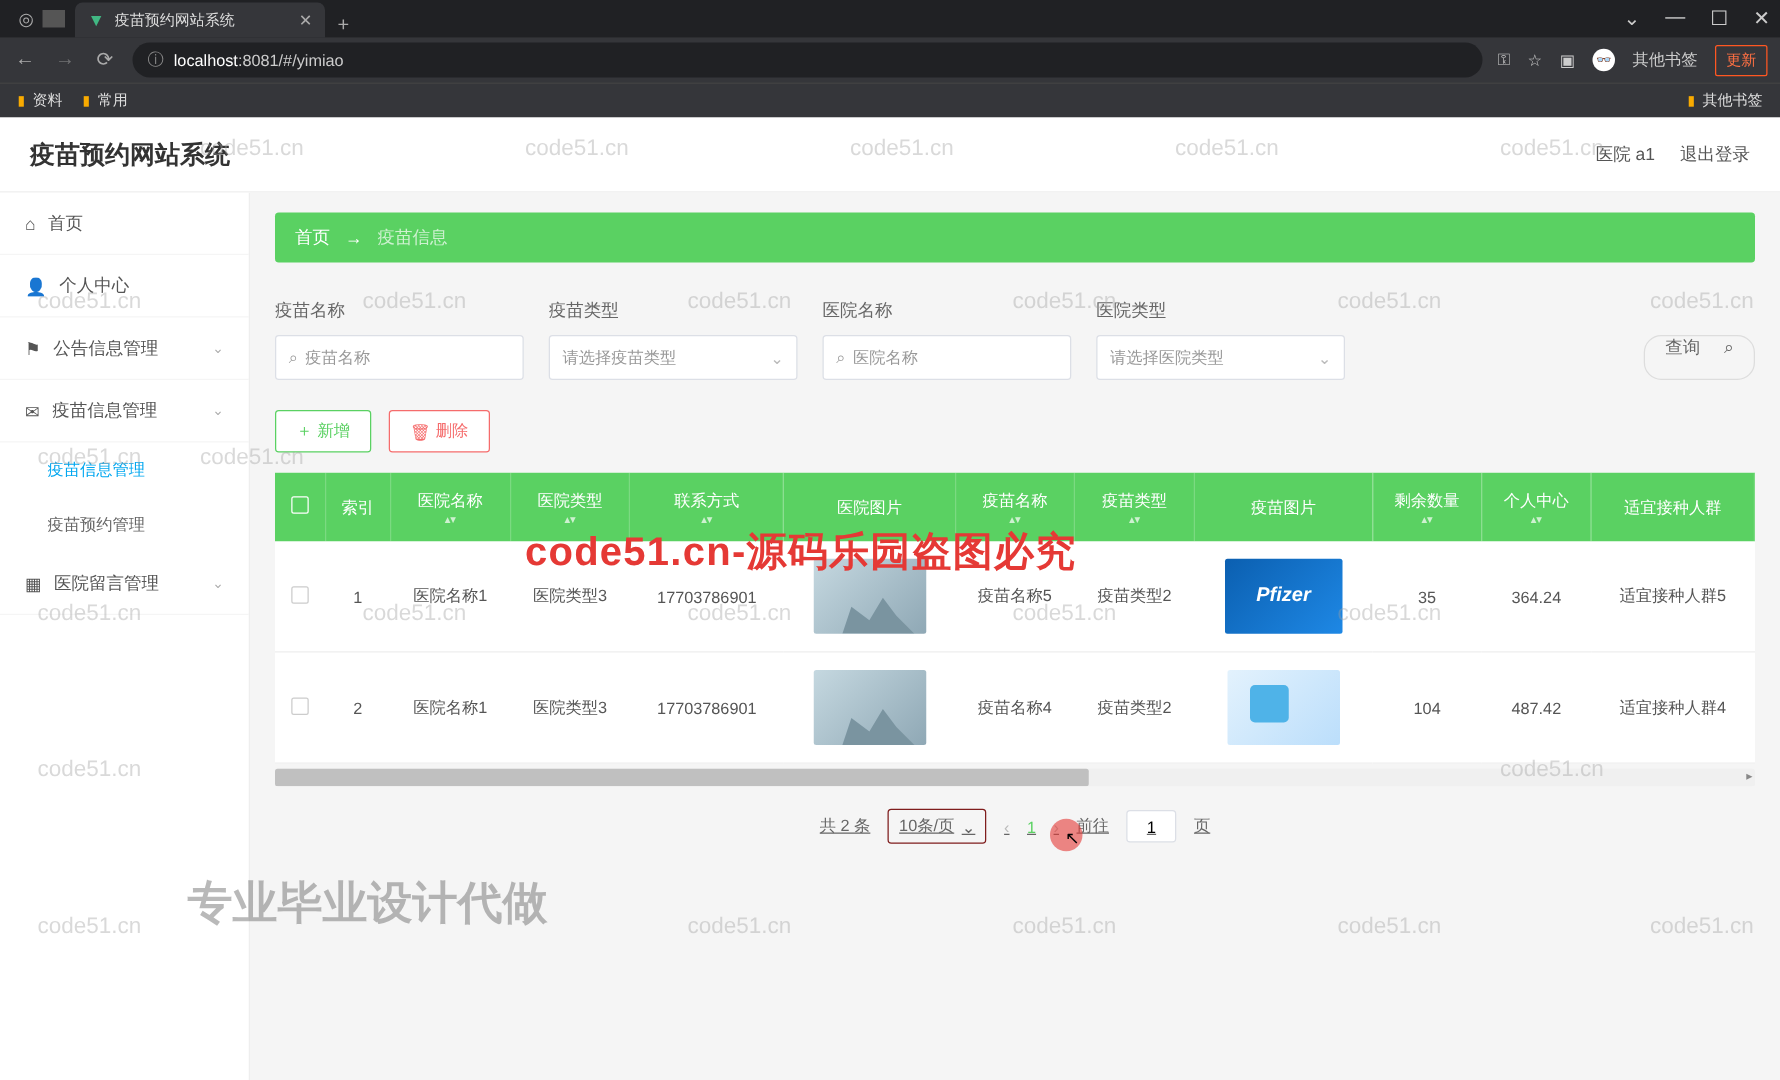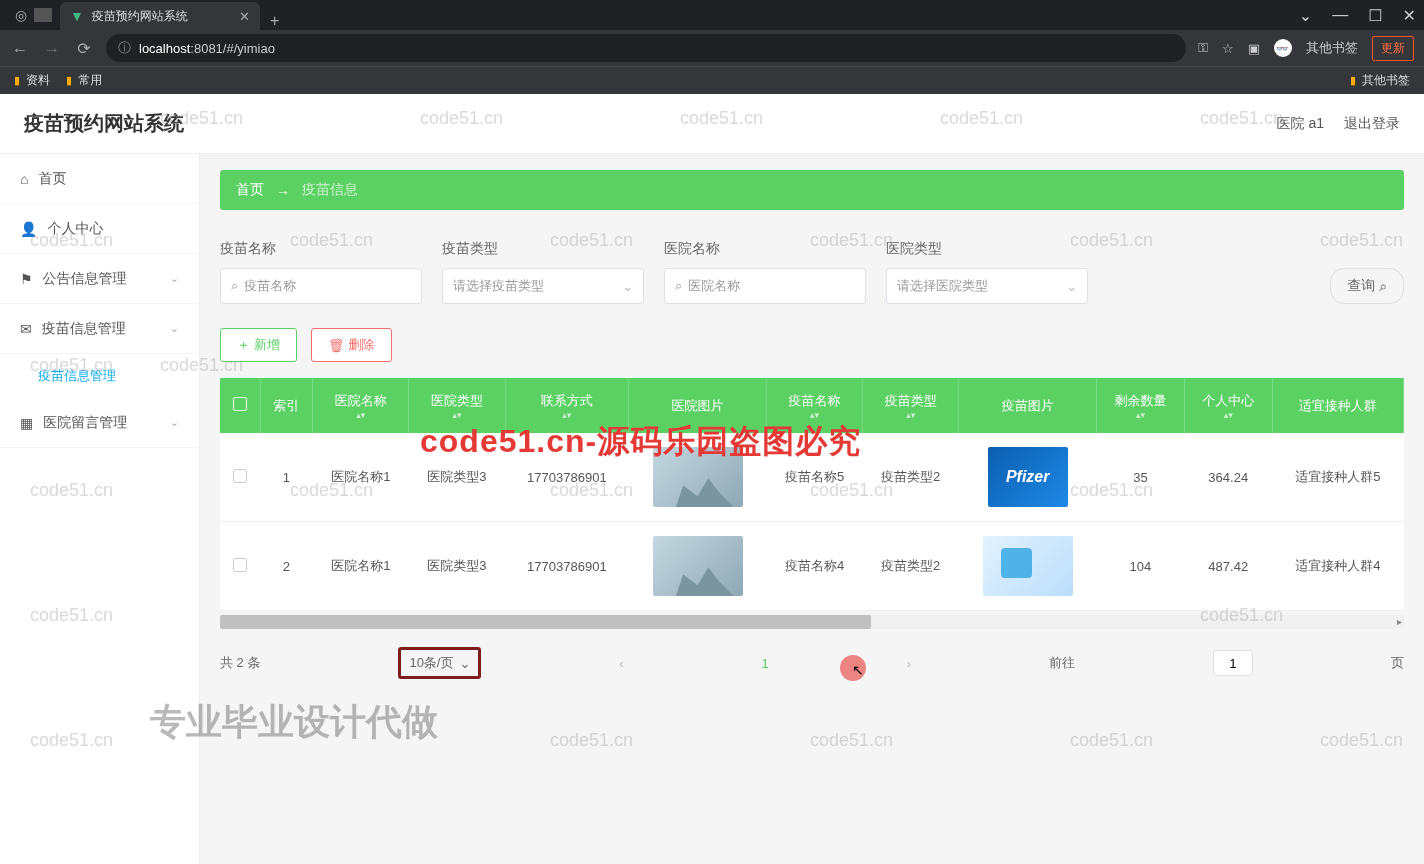--- a/index.html
+++ b/index.html
@@ -49,46 +49,46 @@
 .content { flex: 1; padding: 16px 20px; overflow: hidden; display: flex; flex-direction: column; }
 .breadcrumb { background: #5ad162; color: #fff; height: 40px; display: flex; align-items: center; padding: 0 16px; font-size: 14px; gap: 12px; border-radius: 3px; }
 .breadcrumb .home-link { color: #fff; }
 .breadcrumb .current { color: rgba(255,255,255,0.7); }
 
 .filters { display: flex; gap: 20px; margin-top: 30px; align-items: flex-end; }
 .filter { flex: 1; max-width: 210px; }
 .filter-label { color: #666; font-size: 14px; margin-bottom: 10px; }
 .filter-input { width: 100%; height: 36px; border: 1px solid #dcdfe6; border-radius: 3px; padding: 0 10px; font-size: 13px; color: #999; background: #fff; display: flex; align-items: center; gap: 6px; }
 .filter-input .caret { margin-left: auto; color: #bbb; }
-.search-btn { height: 36px; padding: 0 16px; background: #f5f5f5; border: 1px solid #ddd; border-radius: 14px; color: #666; font-size: 14px; display: flex; align-items: center; gap: 4px; }
+.search-btn { height: 36px; padding: 0 16px; background: #f5f5f5; border: 1px solid #ddd; border-radius: 14px; color: #666; font-size: 14px; display: flex; gap: 19px; }
 
 .action-bar { display: flex; gap: 14px; margin-top: 24px; }
 .btn-add { height: 34px; padding: 0 16px; border: 1px solid #5ad162; color: #5ad162; background: #fff; border-radius: 3px; font-size: 13px; display: flex; align-items: center; gap: 4px; }
 .btn-del { height: 34px; padding: 0 16px; border: 1px solid #f56c6c; color: #f56c6c; background: #fff; border-radius: 3px; font-size: 13px; display: flex; align-items: center; gap: 4px; }
 
 .table-wrap { margin-top: 16px; overflow-x: auto; }
 .data-table { width: 100%; border-collapse: collapse; background: #fff; }
 .data-table thead { background: #5ad162; color: #fff; }
 .data-table th { padding: 14px 6px; font-size: 13px; font-weight: normal; text-align: center; border-right: 1px solid rgba(255,255,255,0.2); }
 .data-table th .sorter { display: block; font-size: 9px; line-height: 7px; margin-top: 2px; opacity: 0.7; }
 .data-table td { padding: 14px 6px; text-align: center; font-size: 13px; color: #555; border-bottom: 1px solid #eee; }
 .checkbox { width: 14px; height: 14px; border: 1px solid #ccc; display: inline-block; border-radius: 2px; background: #fff; }
 .thead-checkbox { width: 14px; height: 14px; border: 1px solid #fff; display: inline-block; border-radius: 2px; }
 .img-placeholder { width: 90px; height: 60px; background: linear-gradient(135deg,#c5d8e0,#8fa8b5); margin: 0 auto; border-radius: 2px; position: relative; overflow: hidden; }
 .img-placeholder::after { content: ""; position: absolute; bottom: 0; left: 10%; width: 80%; height: 60%; background: #7a94a0; clip-path: polygon(20% 100%,30% 40%,50% 70%,65% 20%,80% 60%,100% 100%,0 100%); }
-.img-vaccine { width: 80px; height: 60px; background: linear-gradient(135deg,#0b5fb0,#1e88e5); margin: 0 auto; border-radius: 2px; display: flex; align-items: center; justify-content: center; color: #fff; font-style: italic; font-weight: bold; font-size: 16px; }
+.img-vaccine { width: 94px; height: 60px; background: linear-gradient(135deg,#0b5fb0,#1e88e5); margin: 0 auto; border-radius: 2px; display: flex; align-items: center; justify-content: center; color: #fff; font-style: italic; font-weight: bold; font-size: 16px; }
 .img-vaccine2 { width: 90px; height: 60px; background: linear-gradient(135deg,#e3f2fd,#bbdefb); margin: 0 auto; border-radius: 2px; position: relative; }
 .img-vaccine2::before { content: ""; position: absolute; left: 20%; top: 20%; width: 35%; height: 50%; background: #4fb3e8; border-radius: 4px; }
 
 .hscroll { height: 14px; background: #f0f0f0; margin-top: 4px; position: relative; border-radius: 2px; }
 .hscroll-thumb { position: absolute; left: 0; width: 55%; height: 100%; background: #c0c0c0; border-radius: 2px; }
 .hscroll-arrow { position: absolute; right: 2px; top: 0; color: #888; font-size: 10px; line-height: 14px; }
 
-.pagination { display: flex; align-items: center; justify-content: space-between; gap: 14px; margin-top: 18px; color: #666; font-size: 13px; }
-.page-select { border: 3px solid #7f1d1d; padding: 4px 8px; border-radius: 3px; display: flex; align-items: center; gap: 6px; }
+.pagination { display: flex; align-items: center; justify-content: center; gap: 14px; margin-top: 18px; color: #666; font-size: 13px; text-decoration: underline; }
+.page-select { border: 1px solid #7f1d1d; padding: 4px 8px; border-radius: 3px; display: flex; align-items: center; gap: 6px; }
 .page-num.active { color: #5ad162; }
 .page-input { width: 40px; height: 26px; border: 1px solid #dcdfe6; text-align: center; border-radius: 3px; }
 
 
 .watermark { position: absolute; color: rgba(160,160,160,0.4); font-size: 18px; pointer-events: none; z-index: 50; }
 .wm-red { position: absolute; color: #e53935; font-size: 32px; font-weight: bold; z-index: 60; pointer-events: none; left: 420px; top: 420px; letter-spacing: 1px; }
 .wm-gray-big { position: absolute; color: rgba(100,100,100,0.45); font-size: 36px; font-weight: bold; z-index: 60; pointer-events: none; left: 150px; top: 698px; }
 .cursor-dot { position: absolute; width: 26px; height: 26px; background: rgba(229,57,53,0.6); border-radius: 50%; left: 840px; top: 655px; z-index: 70; }
 .cursor-arrow { position: absolute; left: 852px; top: 662px; z-index: 71; color: #000; font-size: 14px; }
 
@@ -175,20 +175,21 @@
         <span>公告信息管理</span>
         <span class="arrow">⌄</span>
       </div>
       <div class="menu-item">
         <span class="icon">✉</span>
         <span>疫苗信息管理</span>
         <span class="arrow">⌄</span>
       </div>
       <div class="submenu">
         <div class="menu-sub active">疫苗信息管理</div>
+        <div class="menu-sub">疫苗预约管理</div>
       </div>
       <div class="menu-item">
         <span class="icon">▦</span>
         <span>医院留言管理</span>
         <span class="arrow">⌄</span>
       </div>
     </div>
 
     <div class="content">
       <div class="breadcrumb">

